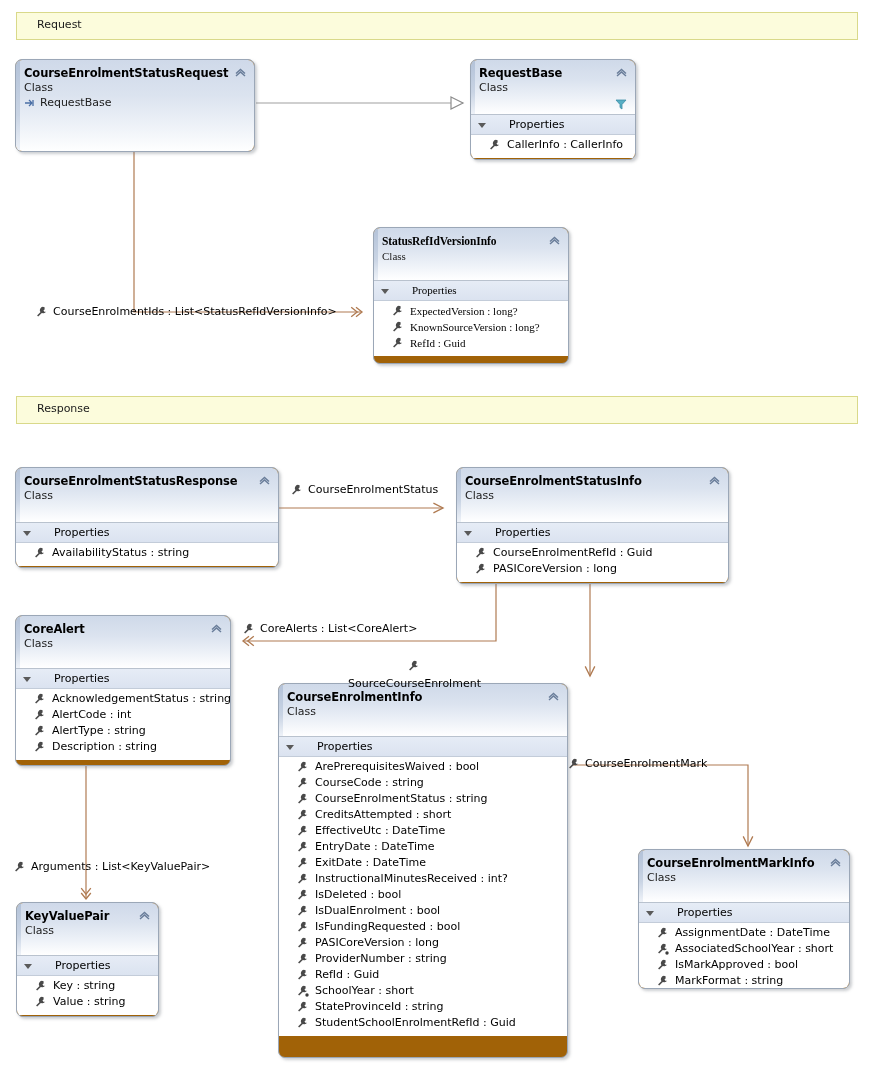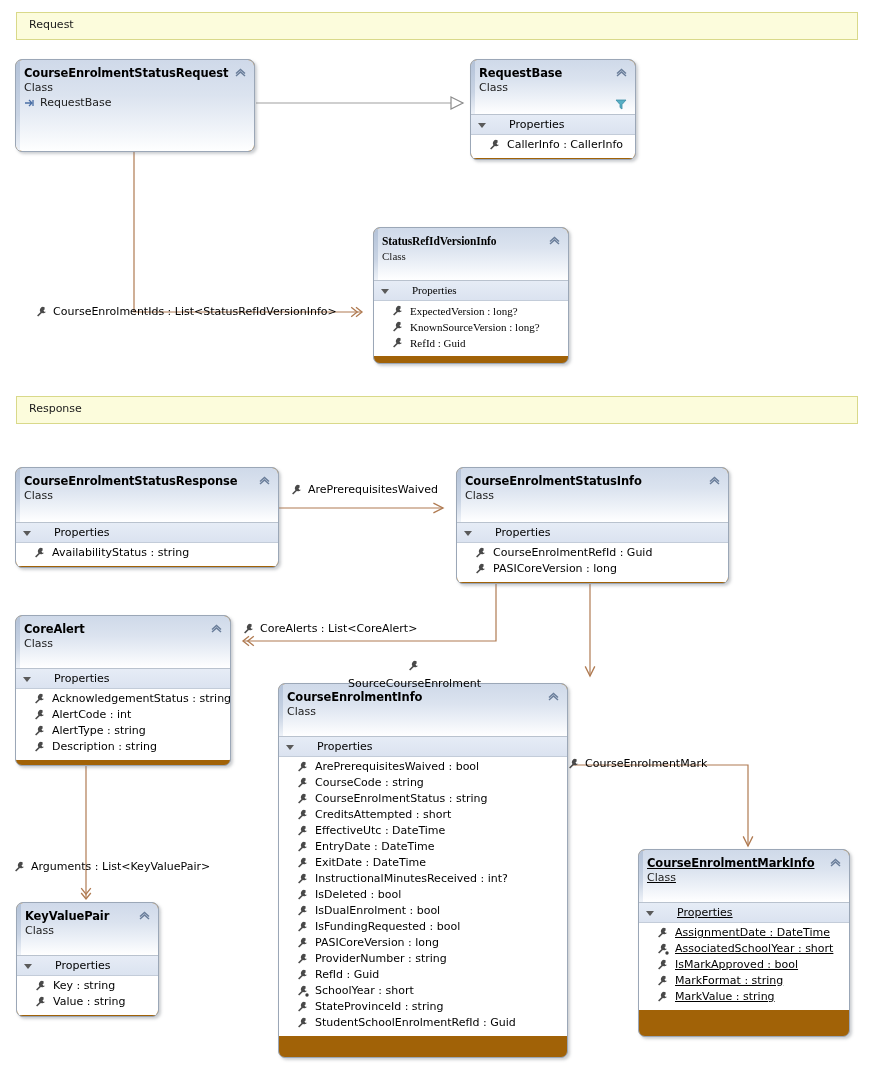--- a/index.html
+++ b/index.html
@@ -18,21 +18,21 @@
   }
 
   
   .banner {
     position: absolute;
     background: #fcfcdc;
     border: 1px solid #d9d98a;
     box-sizing: border-box;
     display: flex;
     align-items: flex-start;
-    padding: 5px 12px;
+    padding: 5px 20px;
   }
   .banner-label {
     font-size: 11px;
     color: #1a1a1a;
     line-height: 13px;
   }
 
   
   .cls {
     position: absolute;
@@ -510,21 +510,21 @@
     <div class="member">
         <svg class="wrench" viewBox="0 0 12 12">
           <path d="M8.6,1.2 a3.2,3.2 0 1,0 1.6,3.8 L10.2,5 L9,6.2 L7.4,4.6 L8.6,3.4 Z" fill="#4A4A4A"></path>
           <path d="M7.6,5.2 L2.2,10.6 L1.1,9.5 L6.5,4.1 Z" fill="#4A4A4A"></path>
         </svg>
         <span>StudentSchoolEnrolmentRefId : Guid</span>
       </div>
   </div>
 </div>
 
-<div class="cls" style="left:638px; top:849px; width:212px; height:188px;text-decoration:underline;">
+<div class="cls" style="left:638px; top:849px; width:212px; height:140px;">
   <div class="cls-head" style="height:52px;">
     <div class="cls-name">CourseEnrolmentMarkInfo</div>
     <div class="cls-kind">Class</div>
     <svg class="chevron" viewBox="0 0 13 13">
       <path d="M2,7.5 L6.5,3.5 L11,7.5 M2,10 L6.5,6 L11,10" fill="none" stroke="#5E7391" stroke-width="1.5"></path>
     </svg>
   </div>
   <div class="compartment-title">
     <span class="tri-down"></span>
     <span>Properties</span>
@@ -605,21 +605,21 @@
       <path d="M7.6,5.2 L2.2,10.6 L1.1,9.5 L6.5,4.1 Z" fill="#4A4A4A"></path>
     </svg>
   <span>CourseEnrolmentIds : List&lt;StatusRefIdVersionInfo&gt;</span>
 </div>
 
 <div class="assoc-label" style="left:291px; top:483px;">
   <svg class="wrench" viewBox="0 0 12 12">
       <path d="M8.6,1.2 a3.2,3.2 0 1,0 1.6,3.8 L10.2,5 L9,6.2 L7.4,4.6 L8.6,3.4 Z" fill="#4A4A4A"></path>
       <path d="M7.6,5.2 L2.2,10.6 L1.1,9.5 L6.5,4.1 Z" fill="#4A4A4A"></path>
     </svg>
-  <span>ArePrerequisitesWaived</span>
+  <span>CourseEnrolmentStatus</span>
 </div>
 
 <div class="assoc-label" style="left:243px; top:622px;">
   <svg class="wrench" viewBox="0 0 12 12">
       <path d="M8.6,1.2 a3.2,3.2 0 1,0 1.6,3.8 L10.2,5 L9,6.2 L7.4,4.6 L8.6,3.4 Z" fill="#4A4A4A"></path>
       <path d="M7.6,5.2 L2.2,10.6 L1.1,9.5 L6.5,4.1 Z" fill="#4A4A4A"></path>
     </svg>
   <span>CoreAlerts : List&lt;CoreAlert&gt;</span>
 </div>
 

